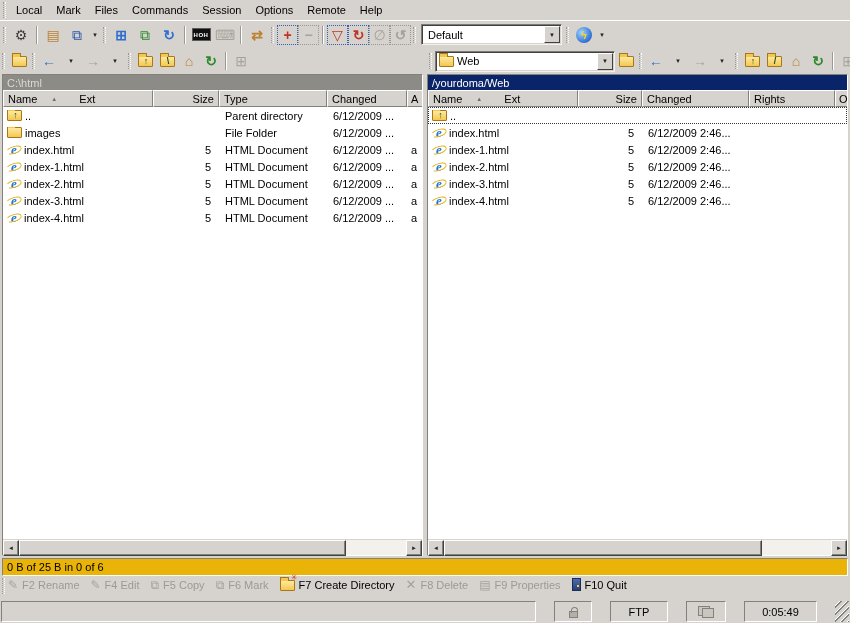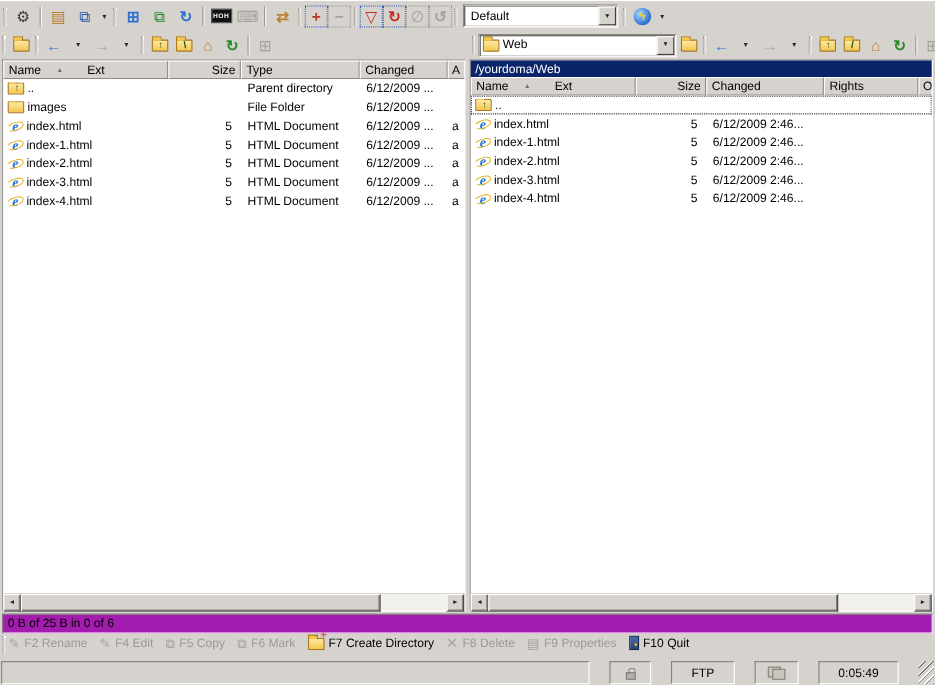--- a/index.html
+++ b/index.html
@@ -87,21 +87,21 @@
 
   
   .hscroll { height: 16px; background: #f3f1ec; display: flex; flex: 0 0 auto; border-top: 1px solid #d6d3ce; }
   .sbtn { width: 16px; height: 16px; background: #d6d3ce; border: 1px solid; border-color: #fff #404040 #404040 #fff; box-shadow: inset -1px -1px 0 #83817b; font-size: 6px; color: #222; display: flex; align-items: center; justify-content: center; flex: 0 0 auto; }
   .thumb { height: 16px; background: #d6d3ce; border: 1px solid; border-color: #fff #404040 #404040 #fff; box-shadow: inset -1px -1px 0 #83817b; }
   .thumb.left-thumb { width: 78%; } .thumb.right-thumb { width: 76%; }
   .track-rest { flex: 1; }
 
   
   .status-strips { display: flex; gap: 4px; padding: 2px 2px 1px; flex: 0 0 auto; }
-  .strip { height: 18px; display: flex; align-items: center; padding: 0 4px; background: #a21caf; flex: 1; border: 1px solid; border-color: #83817b #fff #fff #83817b; white-space: nowrap; }
+  .strip { height: 18px; display: flex; align-items: center; padding: 0 4px; background: #eab308; flex: 1; border: 1px solid; border-color: #83817b #fff #fff #83817b; white-space: nowrap; }
 
   
   .fbar { height: 22px; display: flex; align-items: flex-start; padding: 1px 0; flex: 0 0 auto; }
   .fk { display: flex; align-items: center; gap: 4px; margin-right: 11px; white-space: nowrap; }
   .fk.disabled { color: #9c9a94; }
   .fk-icon { font-size: 12px; line-height: 1; display: inline-flex; align-items: center; justify-content: center; }
   .fk.disabled .fk-icon { color: #a5a29b; }
   .fk-icon.rename::before { content: "✎"; }
   .fk-icon.edit::before { content: "✎"; }
   .fk-icon.copy::before { content: "⧉"; }
@@ -115,20 +115,34 @@
   
   .statusbar { height: 24px; display: flex; align-items: stretch; gap: 18px; padding: 2px 1px 1px; flex: 0 0 auto; }
   .sb-cell { border: 1px solid; border-color: #83817b #fff #fff #83817b; display: flex; align-items: center; justify-content: center; background: #d6d3ce; }
   .sb-main { flex: 1; } .sb-lock { width: 38px; } .sb-ftp { width: 58px; } .sb-pcs { width: 40px; } .sb-time { width: 73px; }
 </style>
 </head>
 <body>
 
 <div class="app">
 
+  <div class="menubar">
+    <span class="gripper"></span>
+    <div style="display:flex">
+
+    <span class="menu-item">Local</span>
+        <span class="menu-item">Mark</span>
+        <span class="menu-item">Files</span>
+        <span class="menu-item">Commands</span>
+        <span class="menu-item">Session</span>
+        <span class="menu-item">Options</span>
+        <span class="menu-item">Remote</span>
+        <span class="menu-item">Help</span>
+      </div>
+  </div>
 
   <div class="toolbar">
     <span class="gripper"></span>
     <button class="tb">
         <span class="g c-dark">⚙</span>
       </button>
     <span class="sep"></span>
     <button class="tb">
         <span class="g c-tan">▤</span>
       </button>
@@ -281,20 +295,23 @@
       <span class="sep"></span>
       <button class="tb">
           <span class="g c-grey">⊞</span>
         </button>
     </div>
   </div>
 
   <div class="panels">
 
     <div class="panel lp">
+      <div class="pathbar inactive">
+          <span>C:\html</span>
+        </div>
       <div class="hdr">
         <span class="hcell w-name">
           <span>Name</span>
           <span class="sort-arrow">▲</span>
           <span class="hdr-ext">Ext</span>
         </span>
         <span class="hcell right w-size">Size</span>
         <span class="hcell w-type">Type</span>
         <span class="hcell w-chg">Changed</span>
         <span class="hcell w-attr">A</span>

